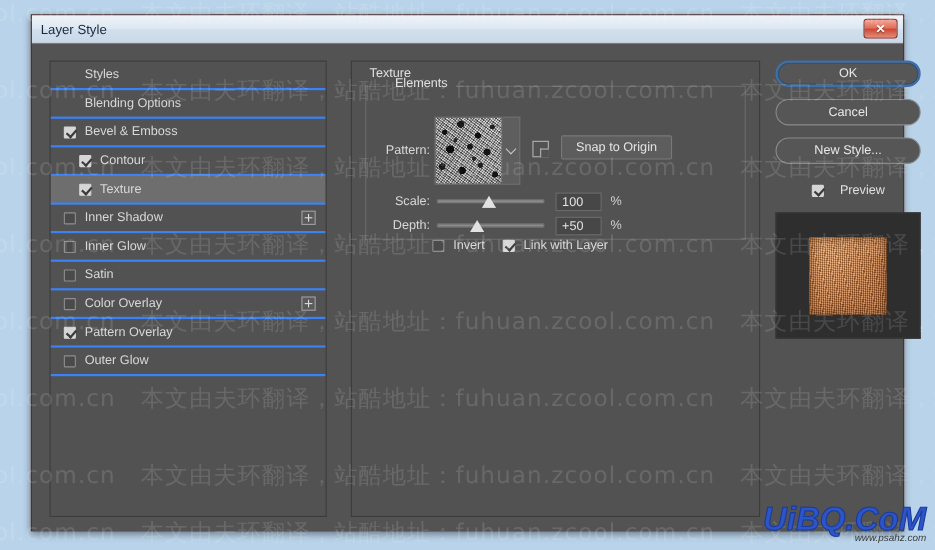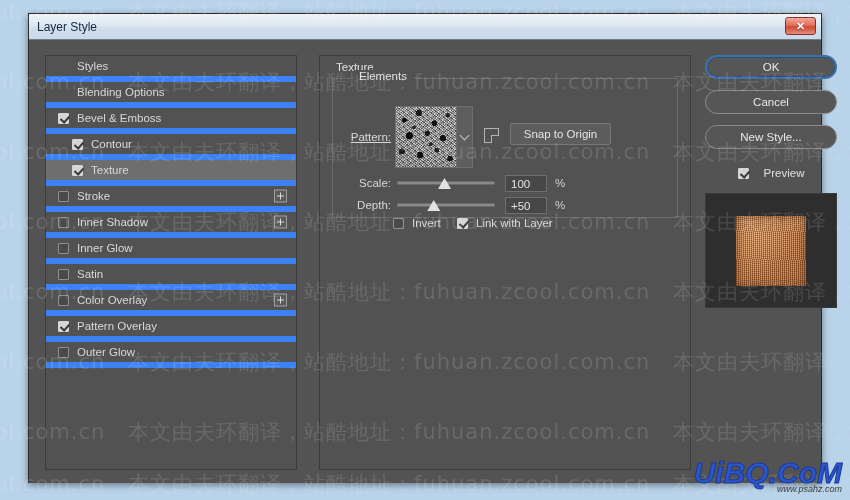--- a/index.html
+++ b/index.html
@@ -89,21 +89,21 @@
     position: absolute;
     left: 0; top: 0; right: 0;
     height: 383px;
     overflow: hidden;
   }
   .style-row {
     position: relative;
     height: 26px;
     display: flex;
     align-items: center;
-    border-bottom: 6px solid #3b82f6;
+    border-bottom: 2px solid #3b82f6;
     padding-left: 12px;
     cursor: pointer;
   }
   .style-row.selected { background: #6e6e6e; }
   .style-row.indent { padding-left: 26px; }
   .style-row .lbl {
     font-size: 11.5px;
     color: #d8d8d8;
     font-family: "Liberation Sans", sans-serif;
   }
@@ -422,25 +422,20 @@
             <div class="style-row indent">
               <span class="cb checked"></span>
               <span class="lbl">Contour</span>
             </div>
             <div class="style-row selected indent">
               <span class="cb checked"></span>
               <span class="lbl">Texture</span>
             </div>
             <div class="style-row">
               <span class="cb"></span>
-              <span class="lbl">Stroke</span>
-              <span class="plus-btn"></span>
-            </div>
-            <div class="style-row">
-              <span class="cb"></span>
               <span class="lbl">Inner Shadow</span>
               <span class="plus-btn"></span>
             </div>
             <div class="style-row">
               <span class="cb"></span>
               <span class="lbl">Inner Glow</span>
             </div>
             <div class="style-row">
               <span class="cb"></span>
               <span class="lbl">Satin</span>
@@ -460,21 +455,21 @@
             </div>
           </div>
       </div>
 
       <div class="texture-panel">
         <div class="panel-title">Texture</div>
 
         <div class="group-box">
           <div class="group-label">Elements</div>
 
-          <div class="field-label" style="left:0; top:53px; width:58px;text-decoration:underline;">Pattern:</div>
+          <div class="field-label" style="left:0; top:53px; width:58px;">Pattern:</div>
 
           <div class="pattern-swatch"></div>
           <div class="pattern-arrow">
               <span class="chev"></span>
             </div>
           <div class="new-preset"></div>
           <div class="snap-btn">Snap to Origin</div>
 
           <div class="field-label" style="left:0; top:99px; width:58px;">Scale:</div>
           <div class="slider-track" style="left:64px; top:103px; width:98px;"></div>

